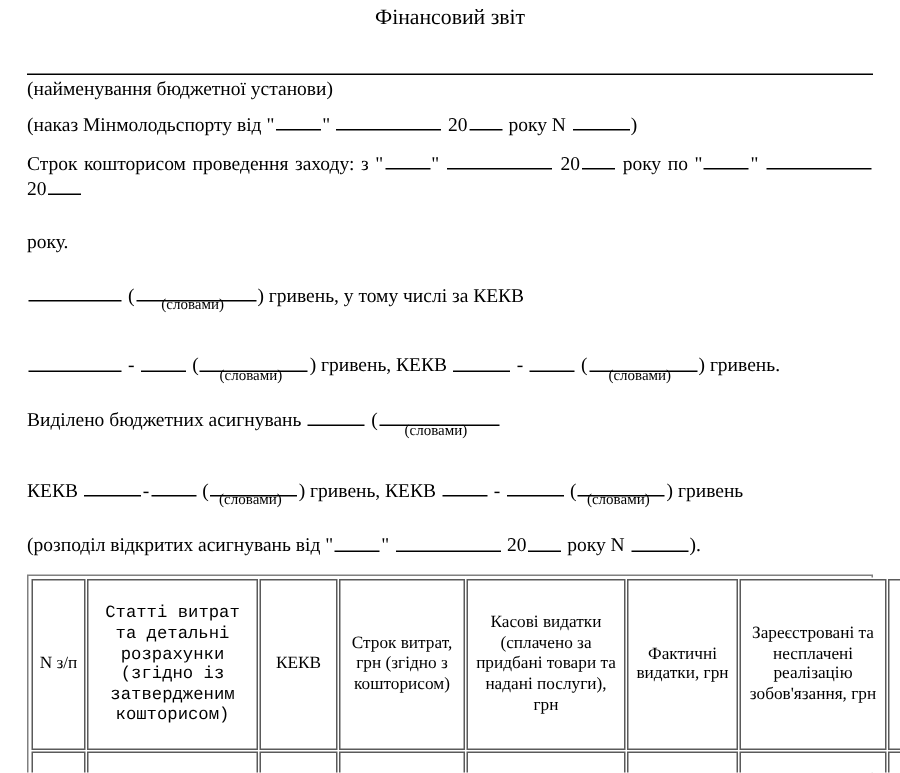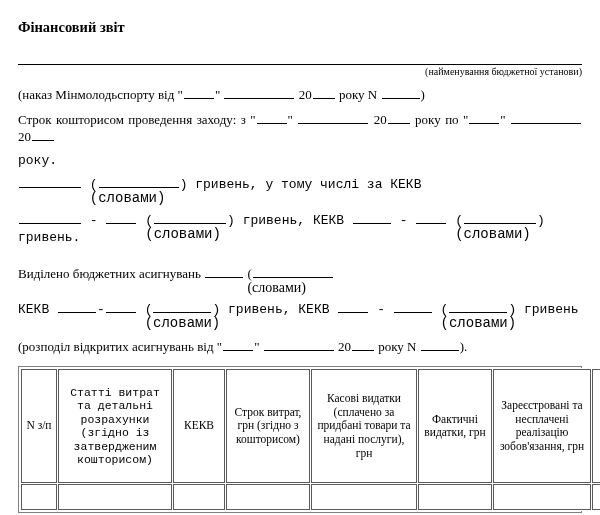--- a/index.html
+++ b/index.html
@@ -17,50 +17,50 @@
   .page {
     width: 600px;
     height: 515px;
     position: relative;
     box-sizing: border-box;
     padding: 0 18px;
   }
 
   
   .title-block {
-    text-align: left;
-    font-weight: bold;
+    text-align: center;
+    font-weight: normal;
     font-size: 14.5px;
     line-height: 1.35;
-    padding-top: 18px;
+    padding-top: 3px;
   }
   .title-line { display: block; white-space: nowrap; }
 
   
   .inst-rule {
     margin-top: 26px;
     border-bottom: 1px solid #000;
     height: 0;
   }
   .inst-caption {
-    text-align: right;
-    font-size: 10px;
+    text-align: left;
+    font-size: 13px;
     line-height: 1.2;
     margin-top: 1px;
   }
 
   
   .para {
     font-size: 13px;
     line-height: 1.28;
     margin-top: 9px;
     text-align: justify;
   }
   .para.nojust { text-align: left; }
-  .para-tight { margin-top: 7px; font-family: Liberation Mono, monospace; }
+  .para-tight { margin-top: 19px; }
 
   
   .ul {
     display: inline-block;
     border-bottom: 1px solid #000;
     vertical-align: baseline;
     height: 0.85em;
     margin: 0 1px;
   }
   .u-xs { width: 22px; }
@@ -76,22 +76,22 @@
   .wordwrap {
     display: inline-block;
     position: relative;
     vertical-align: baseline;
   }
   .words-cap {
     position: absolute;
     left: 0;
     right: 0;
     top: 1.05em;
-    text-align: left;
-    font-size: 14px;
+    text-align: center;
+    font-size: 10px;
     line-height: 1;
     white-space: nowrap;
   }
   .line-gap { height: 11px; }
 
   
   .tbl-wrap {
     margin-top: 11px;
     border: 1px solid #808080;
     padding: 1px;

